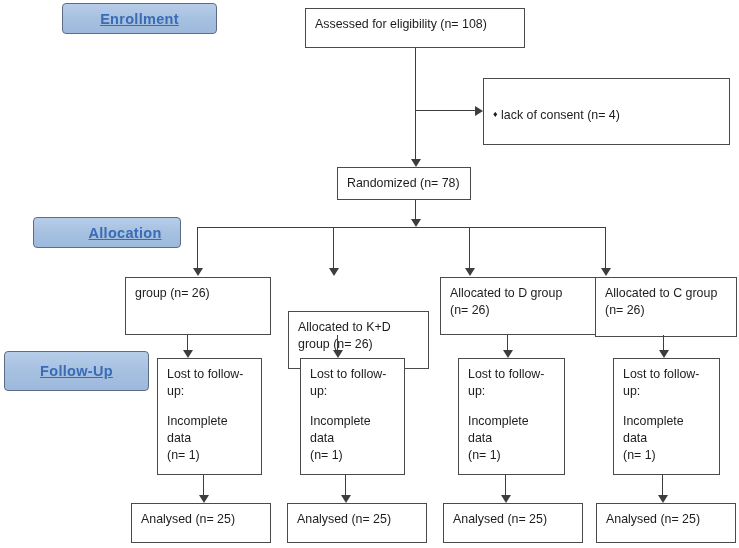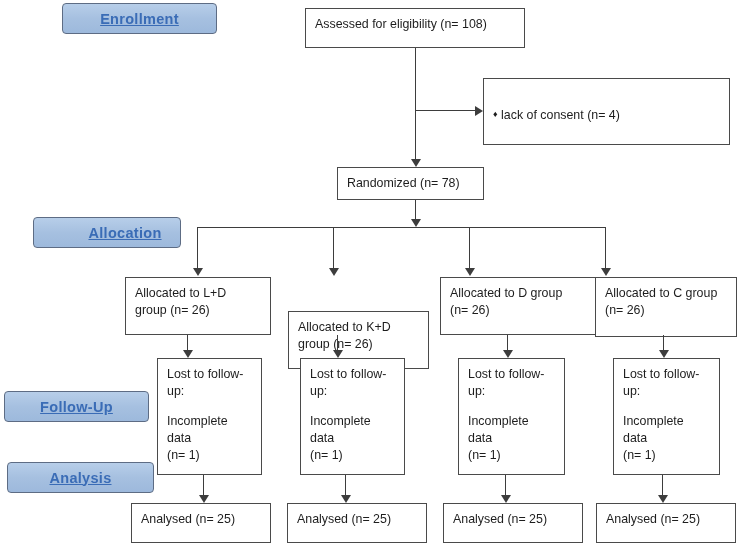--- a/index.html
+++ b/index.html
@@ -88,46 +88,43 @@
 <div id="canvas">
 
   <div class="stage-pill" style="left:62px; top:3px; width:155px; height:31px;">
     <span>Enrollment</span>
   </div>
 
   <div class="stage-pill" style="left:33px; top:217px; width:148px; height:31px;padding-left:36px;">
     <span>Allocation</span>
   </div>
 
-  <div class="stage-pill" style="left:4px; top:351px; width:145px; height:31px;margin-top:40px;">
+  <div class="stage-pill" style="left:4px; top:351px; width:145px; height:40px;">
     <span>Follow-Up</span>
   </div>
 
-  <div class="stage-pill" style="left:7px; top:462px; width:147px; height:31px;">
-    <span>Analysis</span>
-  </div>
 
   <div class="node center-v" style="left:305px; top:8px; width:220px; height:40px;">
     <span class="line">Assessed for eligibility (n= 108)</span>
   </div>
 
   <div class="vline" style="left:415px; top:48px; height:111px;"></div>
   <div class="arrow-down" style="left:411px; top:159px;"></div>
 
   <div class="hline" style="left:416px; top:110px; width:59px;"></div>
   <div class="arrow-right" style="left:475px; top:106px;"></div>
 
   <div class="node" style="left:483px; top:78px; width:247px; height:67px;">
     <span class="bullet-row">
       <span class="bullet-glyph">♦</span>
       <span>lack of consent (n= 4)</span>
     </span>
   </div>
 
-  <div class="node center-v" style="left:337px; top:167px; width:147px; height:33px;">
+  <div class="node center-v" style="left:337px; top:167px; width:134px; height:33px;">
     <span class="line">Randomized (n= 78)</span>
   </div>
 
   <div class="vline" style="left:415px; top:200px; height:19px;"></div>
   <div class="arrow-down" style="left:411px; top:219px;"></div>
 
   <div class="hline" style="left:197px; top:227px; width:409px;"></div>
 
   <div class="vline" style="left:197px; top:227px; height:41px;"></div>
   <div class="arrow-down" style="left:193px; top:268px;"></div>
@@ -135,21 +132,20 @@
   <div class="vline" style="left:333px; top:227px; height:41px;"></div>
   <div class="arrow-down" style="left:329px; top:268px;"></div>
 
   <div class="vline" style="left:469px; top:227px; height:41px;"></div>
   <div class="arrow-down" style="left:465px; top:268px;"></div>
 
   <div class="vline" style="left:605px; top:227px; height:41px;"></div>
   <div class="arrow-down" style="left:601px; top:268px;"></div>
 
   <div class="node" style="left:125px; top:277px; width:146px; height:58px;">
-    <span class="line">Allocated to L+D</span>
     <span class="line">group (n= 26)</span>
   </div>
 
   <div class="node" style="left:288px; top:286px; width:141px; height:58px;margin-top:25px;">
     <span class="line">Allocated to K+D</span>
     <span class="line">group (n= 26)</span>
   </div>
 
   <div class="node" style="left:440px; top:277px; width:171px; height:58px;">
     <span class="line">Allocated to D group</span>

